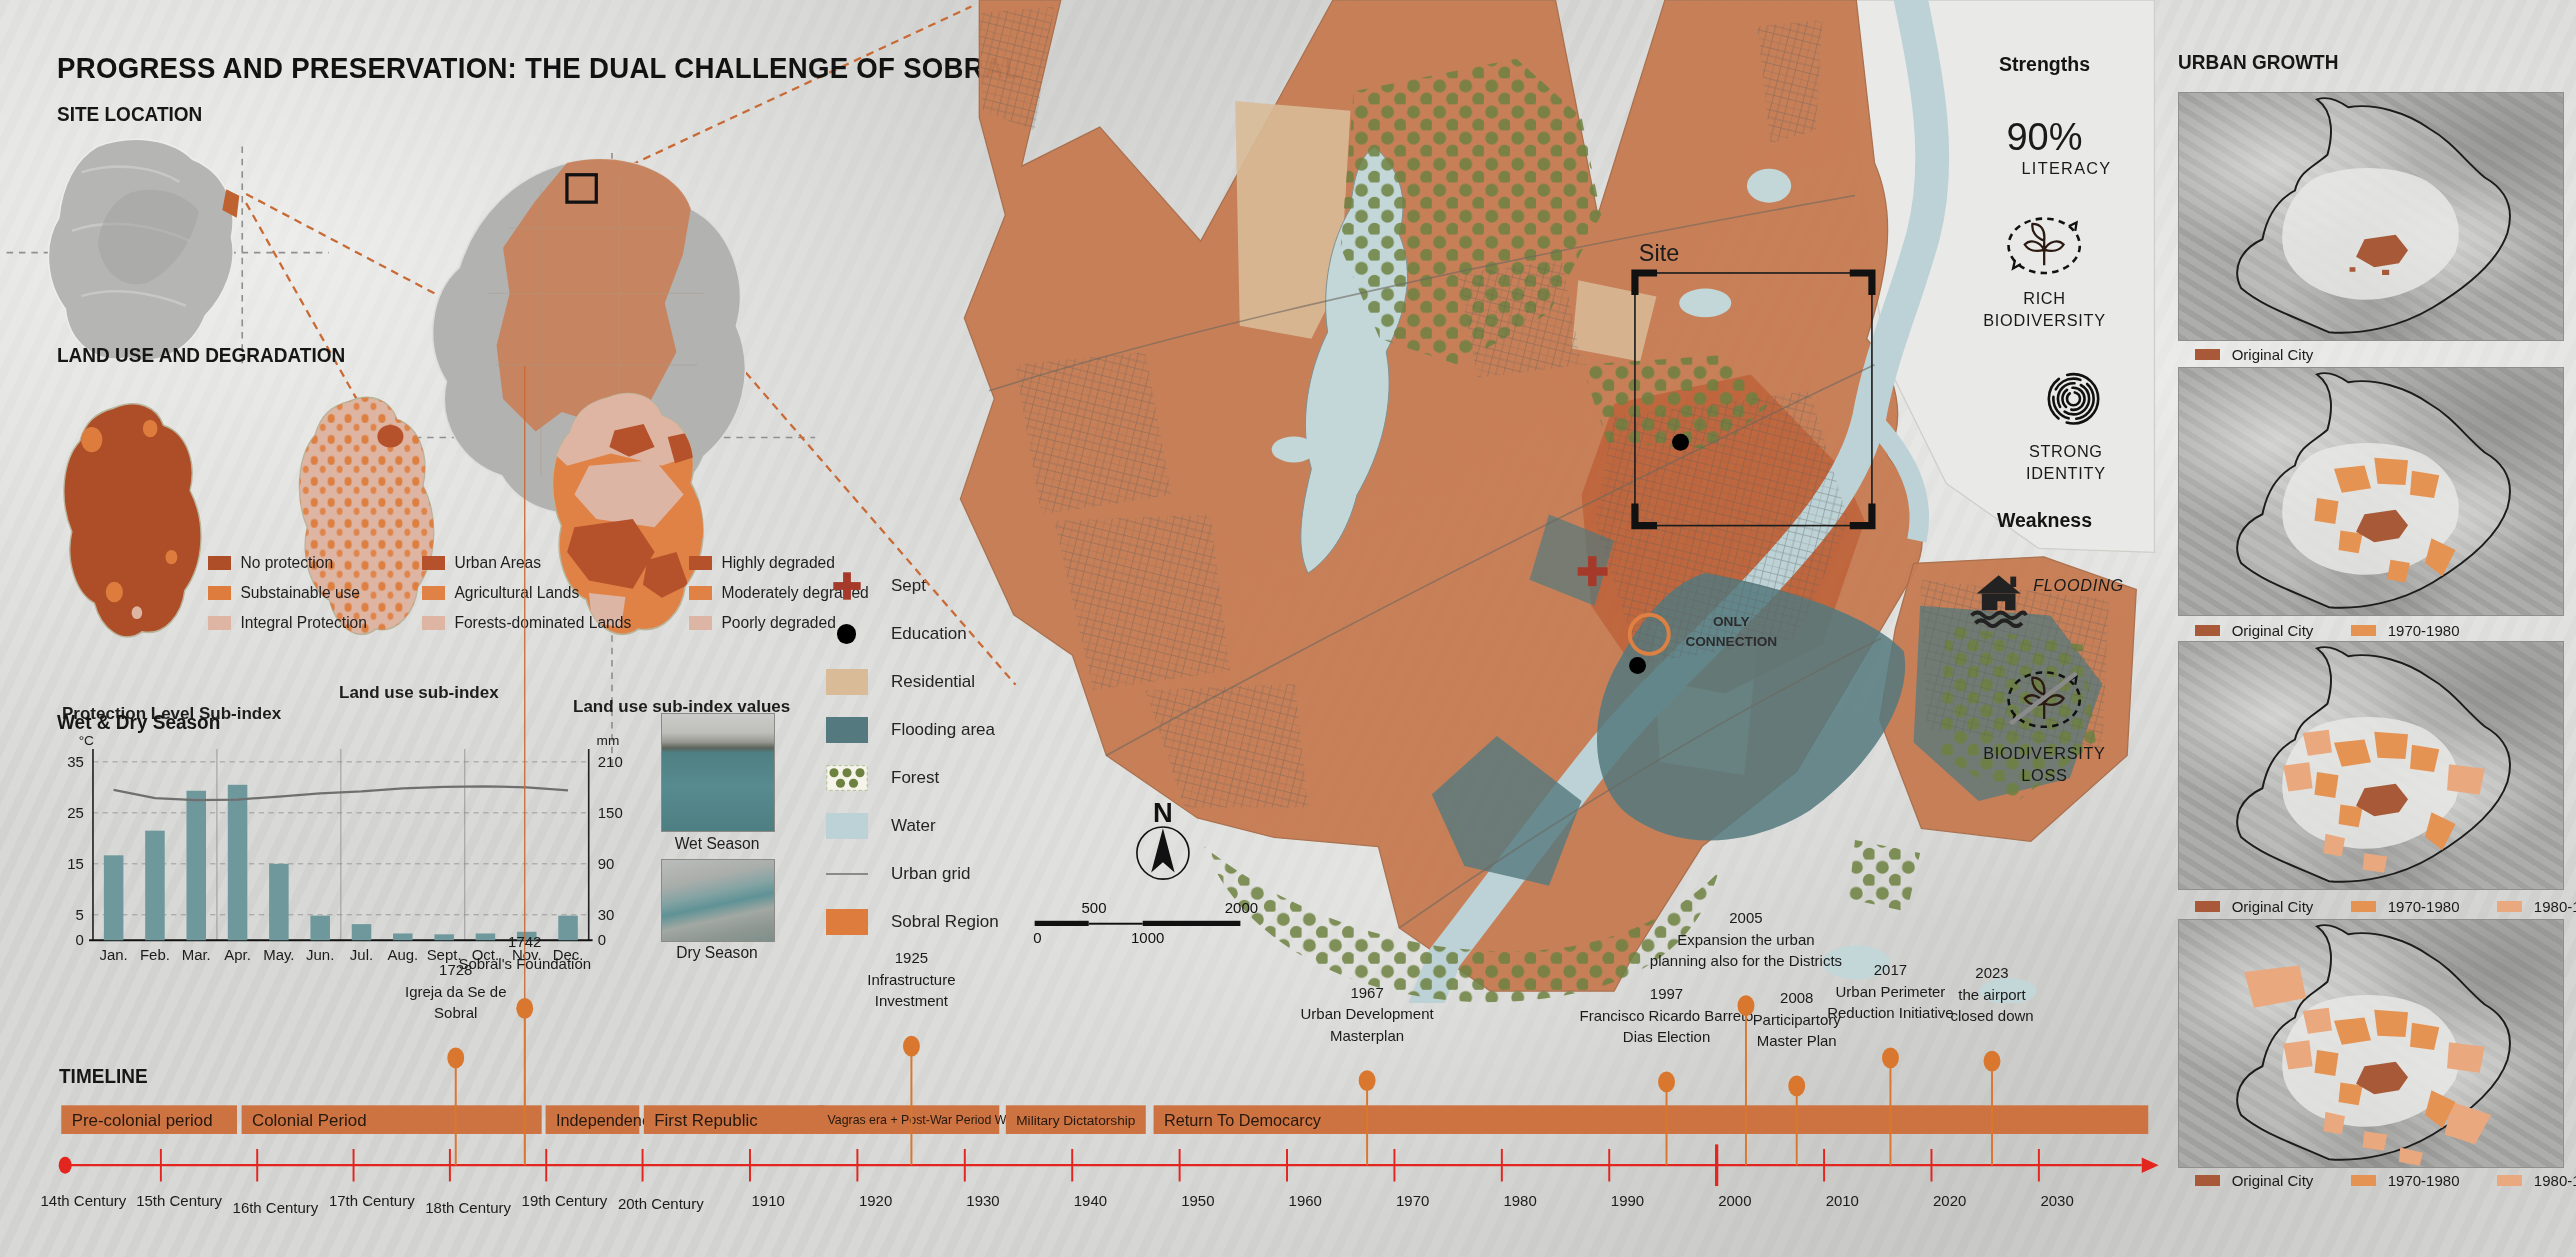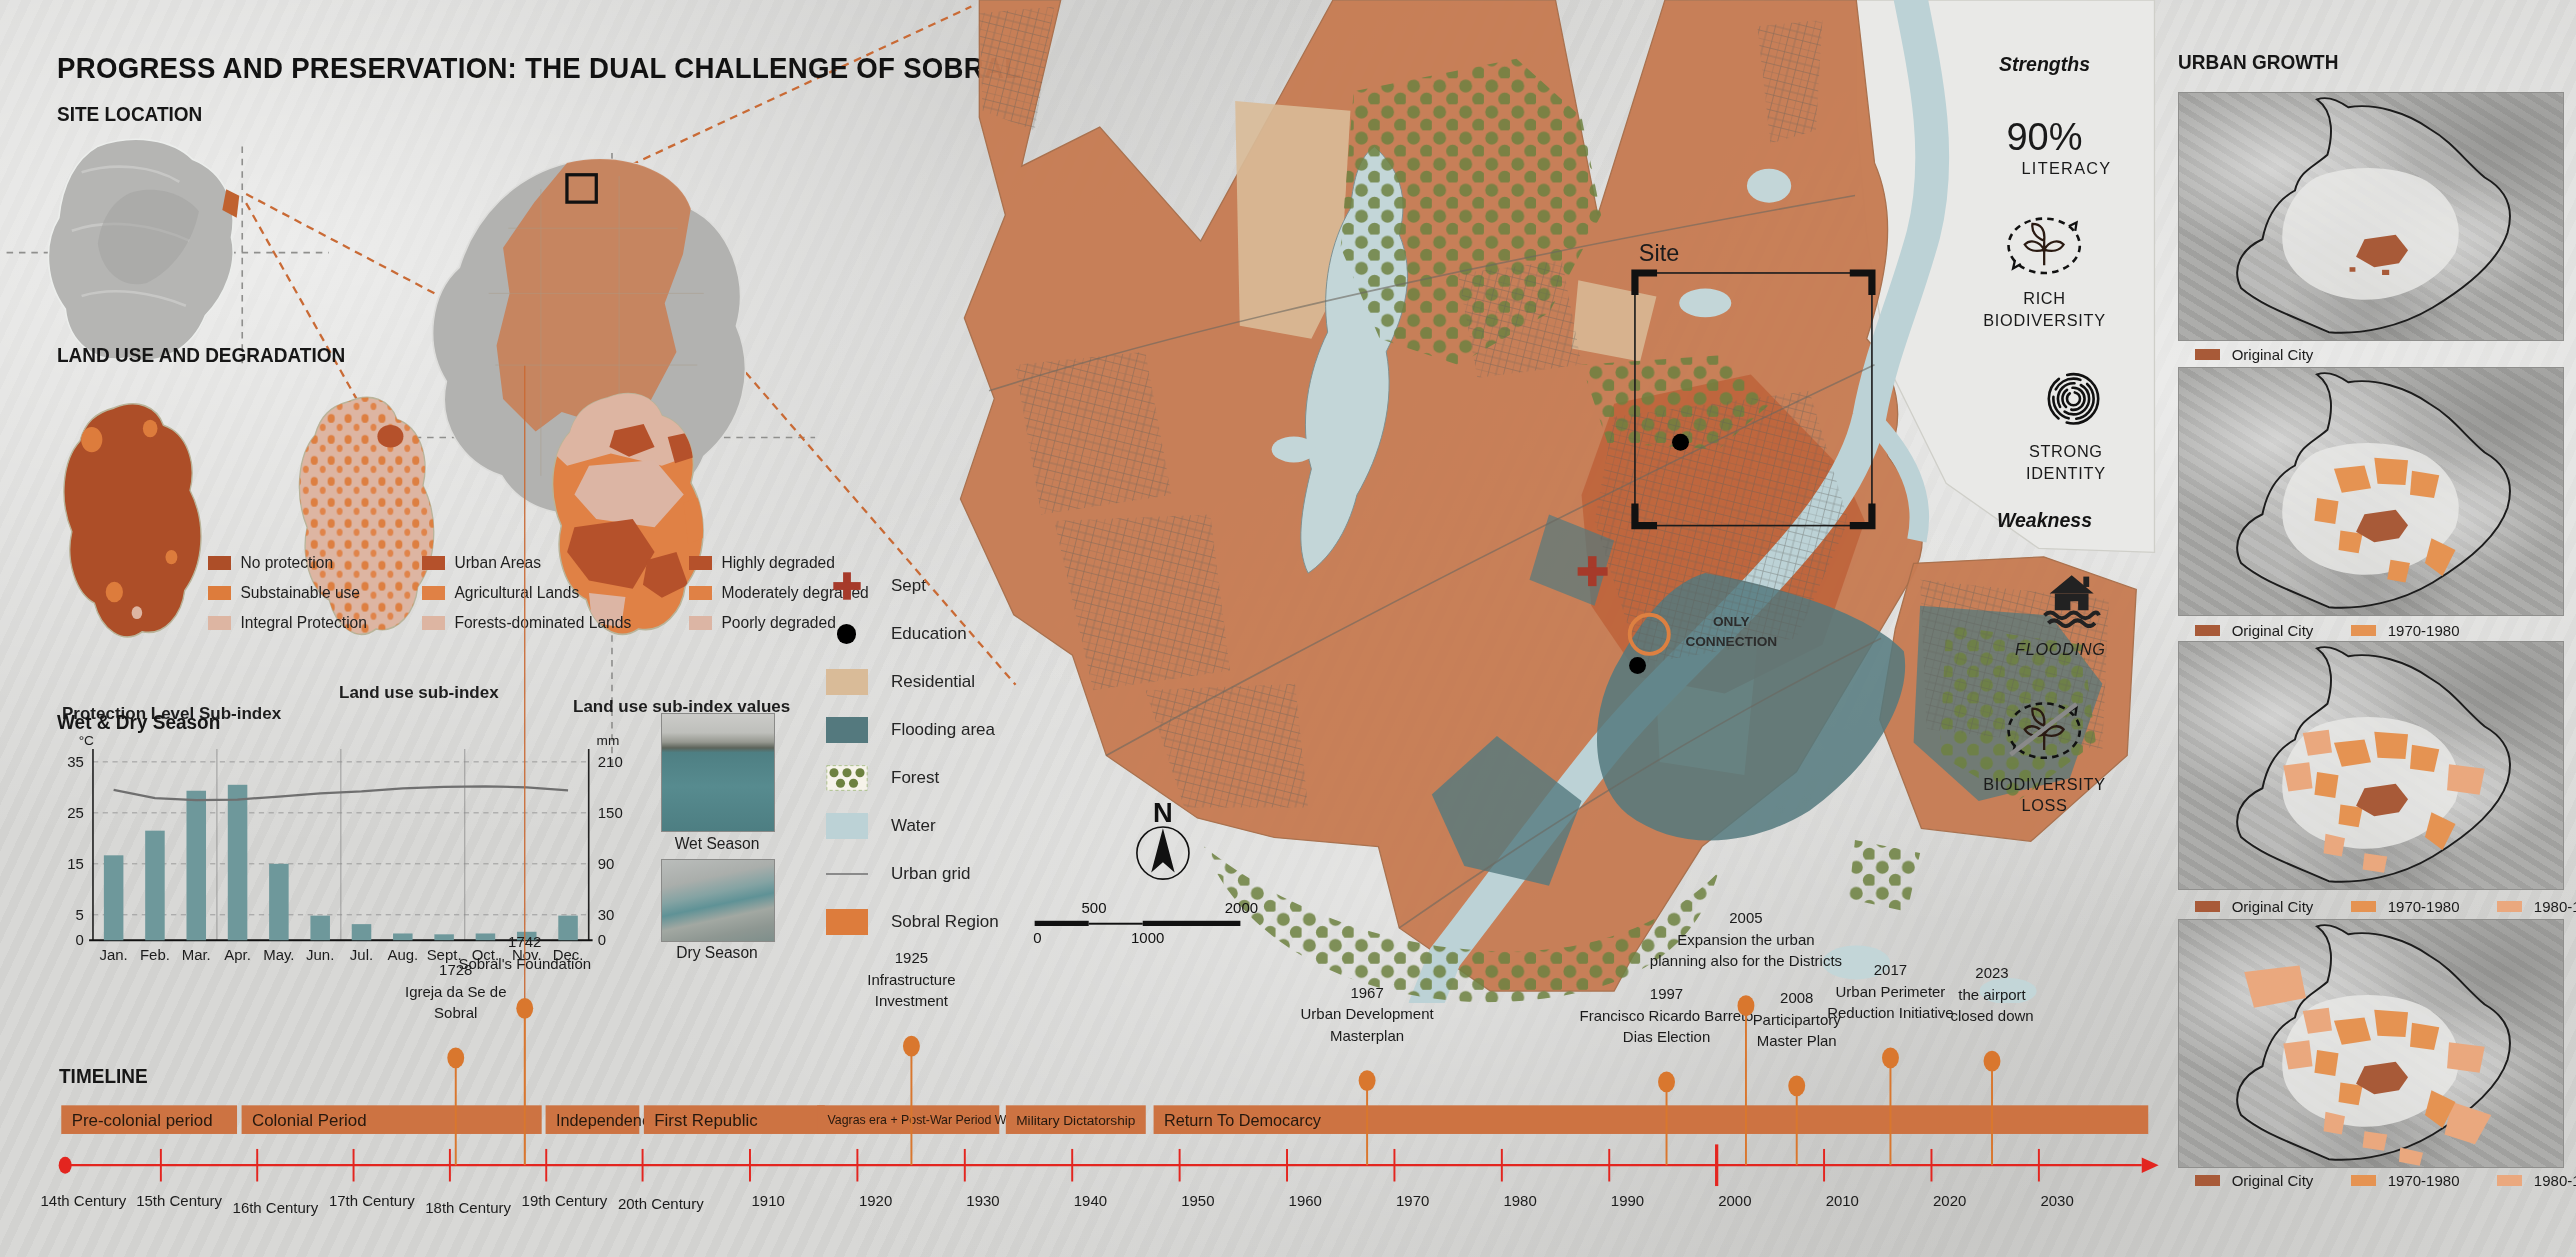--- a/index.html
+++ b/index.html
@@ -32,21 +32,21 @@
       radial-gradient(ellipse at 70% 60%, rgba(255,255,255,.35), transparent 30%),
       radial-gradient(ellipse at 50% 85%, rgba(90,90,88,.35), transparent 32%),
       radial-gradient(ellipse at 85% 20%, rgba(120,120,118,.4), transparent 30%),
       repeating-linear-gradient(32deg, rgba(0,0,0,.05) 0 5.9px, rgba(255,255,255,.05) 5.9px 13px),
       #a9a9a7;
       border:0.7px solid #8f8f8d;}
   .ug-legend{display:flex;align-items:center;gap:11.7px;font-size:15px;}
   .ug-legend .sw{width:25px;height:11px;}
   .ug-legend .lb{margin-right:26px;white-space:nowrap;}
   .sw-col{display:flex;flex-direction:column;align-items:center;text-align:center;}
-  .sw-title{font-size:19.5px;font-weight:bold;color:#141414;font-style:italic;}
+  .sw-title{font-size:19.5px;font-weight:bold;color:#141414;}
   .sw-stat{font-size:38px;color:#1a1a1a;}
   .sw-statlb{font-size:16.3px;letter-spacing:1.3px;color:#1a1a1a;margin-left:44px;}
   .sw-lines{font-size:16.3px;line-height:21.5px;letter-spacing:0.7px;color:#1a1a1a;text-align:center;}
   .italic{font-style:italic;}
   svg text{font-family:"Liberation Sans",sans-serif;}
 </style>
 </head>
 <body>
 
 <div id="stage">
@@ -414,21 +414,21 @@
                 <circle cx="50" cy="52" r="38" stroke-dasharray="70 14"></circle>
               </g>
             </svg></div>
           <div class="sw-lines" style="margin-top: 9px;">STRONG<br>IDENTITY</div>
         </div>
       </div>
   </div>
   <div class="abs sw-col" style="left:1960px;top:509px;width:169px">
     <div class="sw-title">Weakness</div>
     <div id="weakness-items">
-        <div style="display: flex; flex-direction: column; align-items: flex-end; margin-top: 34px;">
+        <div style="display: flex; flex-direction: row; align-items: flex-start; margin-top: 34px;">
           <div><svg width="68" height="62" viewBox="0 0 105 95">
               <polygon points="18,42 52,14 86,42" fill="#222"></polygon>
               <rect x="70" y="16" width="9" height="16" fill="#222"></rect>
               <path d="M26,42 h52 v26 h-16 v-14 h-12 v14 h-24 Z" fill="#222"></path>
               <path d="M10,76 q9,-9 18,0 t18,0 t18,0 t18,0 t12,0" fill="none" stroke="#222" stroke-width="6"></path>
               <path d="M16,88 q9,-9 18,0 t18,0 t18,0 t18,0" fill="none" stroke="#222" stroke-width="6"></path>
             </svg></div>
           <div class="sw-lines italic" style="margin-top: 9px;">FLOODING</div>
         </div>
         <div style="display: flex; flex-direction: column; align-items: center; margin-top: 34px;">

